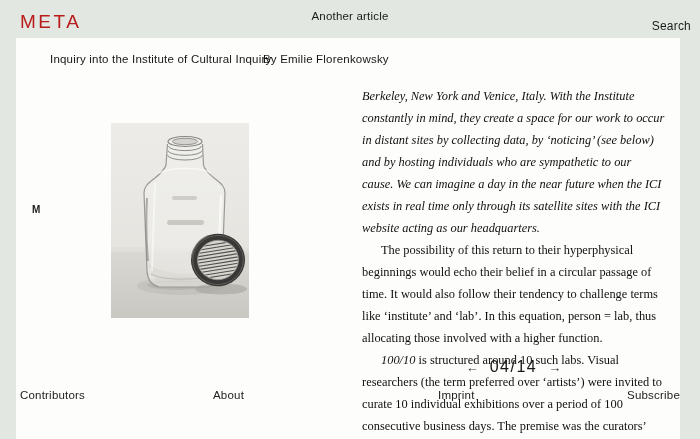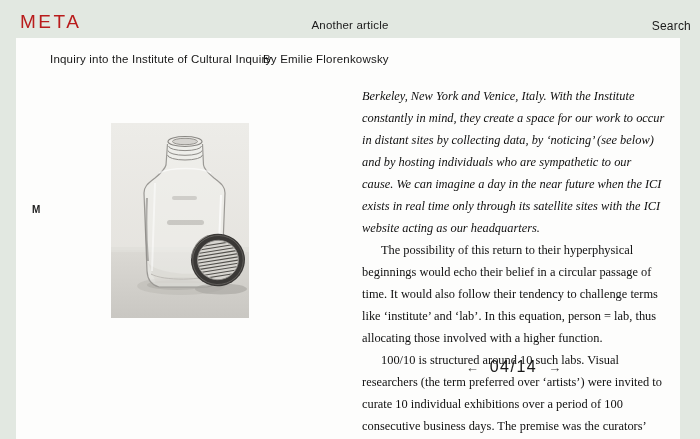--- a/index.html
+++ b/index.html
@@ -3,40 +3,40 @@
 <meta charset="utf-8">
 <style>
   html,body{margin:0;padding:0;}
   body{background:#e2e8e1;font-family:"Liberation Sans",sans-serif;}
   .stage{position:relative;width:700px;height:439px;background:#e2e8e1;overflow:hidden;
          color:#1a1a1a;-webkit-font-smoothing:antialiased;}
 
   
   .logo{position:absolute;left:20px;top:11px;font-size:19px;letter-spacing:2.5px;
         font-weight:500;color:#b91c1c;cursor:pointer;}
-  .nav-center{position:absolute;left:0;right:0;top:19px;text-align:center;
+  .nav-center{position:absolute;left:0;right:0;top:10px;text-align:center;
         font-size:11.5px;letter-spacing:.2px;cursor:pointer;}
   .nav-search{position:absolute;right:9px;top:19px;font-size:12px;letter-spacing:.2px;cursor:pointer;}
 
   
   .card{position:absolute;left:16px;top:38px;width:664px;height:425px;background:#fdfdfc;}
 
   .title{position:absolute;left:34px;top:15px;font-size:11.5px;letter-spacing:.2px;color:#161616;}
   .byline{position:absolute;left:247px;top:15px;font-size:11.5px;letter-spacing:.2px;color:#161616;}
   .margin-m{position:absolute;left:16px;top:166px;font-size:10px;font-weight:700;color:#222;}
 
   .figure{position:absolute;left:95px;top:85px;width:138px;height:195px;margin:0;}
   .figure svg{display:block;}
 
   .article-text{position:absolute;left:346px;top:47px;width:303px;
         font-family:"Liberation Serif",serif;font-size:12.4px;line-height:22px;color:#101010;}
   .article-text p{margin:0;}
   .article-text p.first{font-style:italic;}
   .article-text p.indent{text-indent:19px;}
-  .lead-italic{}
+  .lead-italic{font-style:italic;}
 
   .pagination{position:absolute;left:346px;width:303px;top:320px;display:flex;
         justify-content:center;align-items:center;gap:11px;font-size:12px;color:#2b2b2b;}
   .pagination .arrow{cursor:pointer;font-size:13px;color:#3a3a3a;}
   .page-label{font-size:16px;letter-spacing:1.5px;color:#161616;}
 
   
   .footer{position:absolute;left:20px;top:389px;width:660px;height:16px;font-size:11.5px;letter-spacing:.2px;}
   .footer span{position:absolute;top:0;cursor:pointer;color:#1c1c1c;}
   .f-contributors{left:0;}
@@ -136,14 +136,20 @@
     </div>
 
     <div class="pagination">
       <span class="arrow">←</span>
       <span class="page-label">04/14</span>
       <span class="arrow">→</span>
     </div>
 
   </div>
 
+  <div class="footer">
+    <span class="f-contributors">Contributors</span>
+    <span class="f-about">About</span>
+    <span class="f-imprint">Imprint</span>
+    <span class="f-subscribe">Subscribe</span>
+  </div>
 
 </div>
 
 </body></html>

